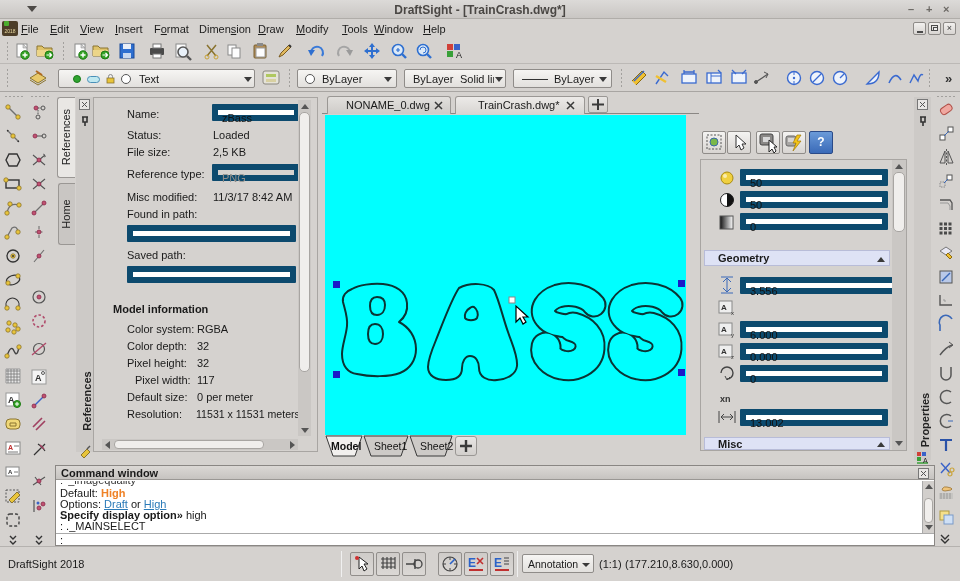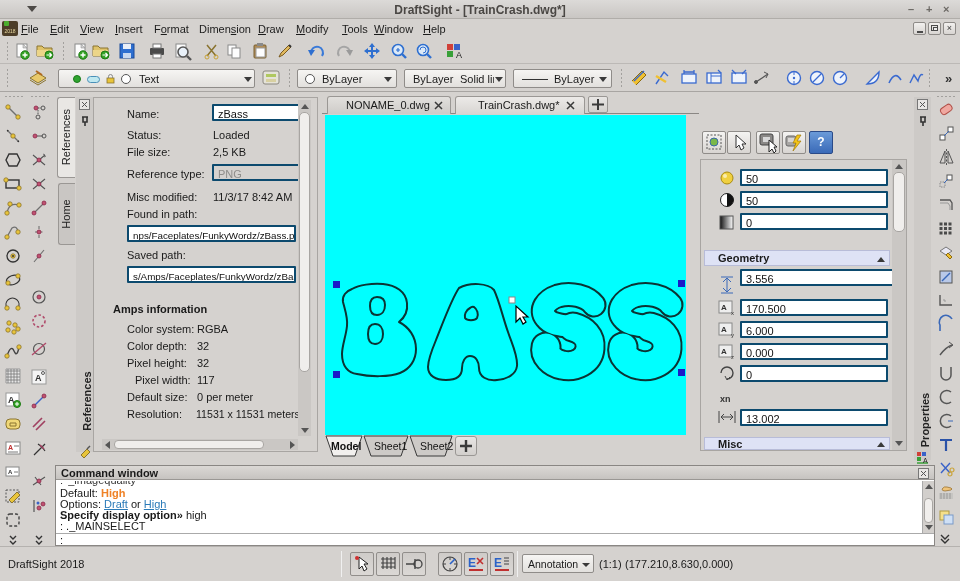--- a/index.html
+++ b/index.html
@@ -1,20 +1,20 @@
 <!DOCTYPE html>
 <html><head><meta charset="utf-8">
 <style>
 *{margin:0;padding:0;box-sizing:border-box}
 html,body{width:960px;height:581px;overflow:hidden}
 body{font-family:"Liberation Sans",sans-serif;background:#d5d2cf;position:relative}
 .ab{position:absolute}
 .t11{font-size:11px;color:#1a1a1a}
 .t12{font-size:12px;color:#1a1a1a}
-.field{position:absolute;background:#fff;border:2px solid #0c4a6e;font-size:11px;color:#111;padding:2px 0 0 4px;border-radius:1px}
+.field{position:absolute;background:#fff;border:6px solid #0c4a6e;font-size:11px;color:#111;padding:2px 0 0 4px;border-radius:1px}
 .grip{position:absolute;width:3px;height:20px;background-image:radial-gradient(circle,#a2a09d .8px,transparent 1px);background-size:3px 4px}
 .hgrip{position:absolute;height:3px;background-image:radial-gradient(circle,#a2a09d .8px,transparent 1px);background-size:4px 3px}
 .vsep{position:absolute;width:1px;background:#aaa;border-right:1px solid #f0f0f0}
 .sbtn{width:24px;height:24px;background:linear-gradient(#cfccc9,#dbd8d5);border:1px solid #918e8b;border-radius:2px}
 svg{position:absolute;overflow:visible}
 </style></head>
 <body>
 
 <div class="ab" style="left:0;top:0;width:960px;height:19px;background:linear-gradient(#dcdad8,#c9c6c3);border-bottom:1px solid #b0ada9"></div>
 <div class="ab" style="left:27px;top:6px;width:0;height:0;border-left:5px solid transparent;border-right:5px solid transparent;border-top:6px solid #4d4a47"></div>
@@ -453,21 +453,21 @@
   <div class="ab t11" style="left:33px;top:48px">File size:</div>
     <div class="ab t11" style="left:119px;top:48px">2,5 KB</div>
   <div class="ab t11" style="left:33px;top:70px">Reference type:</div>
   <div class="field" style="left:118px;top:66px;width:88px;height:17px;background:#d5d2cf;color:#8f8d8a">PNG</div>
   <div class="ab t11" style="left:33px;top:93px">Misc modified:</div>
     <div class="ab t11" style="left:119px;top:93px">11/3/17 8:42 AM</div>
   <div class="ab t11" style="left:33px;top:110px">Found in path:</div>
   <div class="field" style="left:33px;top:127px;width:169px;height:17px;overflow:hidden;white-space:nowrap;font-size:9.8px;padding-top:3px">nps/Faceplates/FunkyWordz/zBass.png</div>
   <div class="ab t11" style="left:33px;top:151px">Saved path:</div>
   <div class="field" style="left:33px;top:168px;width:169px;height:17px;overflow:hidden;white-space:nowrap;font-size:9.8px;padding-top:3px">s/Amps/Faceplates/FunkyWordz/zBass.pr</div>
-  <div class="ab t11" style="left:19px;top:205px;font-weight:bold">Amps information</div>
+  <div class="ab t11" style="left:19px;top:205px;font-weight:bold">Model information</div>
   <div class="ab t11" style="left:33px;top:225px">Color system:</div>
     <div class="ab t11" style="left:103px;top:225px">RGBA</div>
   <div class="ab t11" style="left:33px;top:242px">Color depth:</div>
     <div class="ab t11" style="left:103px;top:242px">32</div>
   <div class="ab t11" style="left:33px;top:259px">Pixel height:</div>
     <div class="ab t11" style="left:103px;top:259px">32</div>
   <div class="ab t11" style="left:41px;top:276px">Pixel width:</div>
     <div class="ab t11" style="left:103px;top:276px">117</div>
   <div class="ab t11" style="left:33px;top:293px">Default size:</div>
     <div class="ab t11" style="left:103px;top:293px">0 per meter</div>
@@ -600,22 +600,21 @@
         </linearGradient>
       </defs>
   </svg>
   <div class="field" style="left:40px;top:72px;width:148px;height:17px">50</div>
   <div class="field" style="left:40px;top:94px;width:148px;height:17px">50</div>
   <div class="field" style="left:40px;top:116px;width:148px;height:17px">0</div>
   <div class="ab" style="left:4px;top:153px;width:186px;height:16px;background:#dee2f5;border:1px solid #b8bcd8">
      <div class="ab t11" style="left:13px;top:1px;font-weight:bold">Geometry</div>
      <div class="ab" style="left:172px;top:6px;width:0;height:0;border-left:4px solid transparent;border-right:4px solid transparent;border-bottom:5px solid #3a3a3a"></div>
   </div>
-  <div class="field" style="left:40px;top:172px;width:160px;height:17px">3.556</div>
-  <div class="field" style="left:40px;top:202px;width:148px;height:17px">170.500</div>
+  <div class="field" style="left:40px;top:180px;width:160px;height:17px">3.556</div>
   <div class="field" style="left:40px;top:224px;width:148px;height:17px">6.000</div>
   <div class="field" style="left:40px;top:246px;width:148px;height:17px">0.000</div>
   <div class="field" style="left:40px;top:268px;width:148px;height:17px">0</div>
   <div class="field" style="left:40px;top:312px;width:148px;height:17px">13.002</div>
   <svg class="ab" style="left:17px;top:180px" width="20" height="160">
     <g stroke="#3a68b8" fill="none">
         <path d="M10,2 V14 M6,5 L10,1 L14,5 M6,11 L10,15 L14,11 M4,0 H16 M4,16 H16" stroke="#3a68b8"></path>
       </g>
     <g transform="translate(0,22)">
         <rect x="2" y="2" width="13" height="12" fill="#eee" stroke="#888"></rect>

